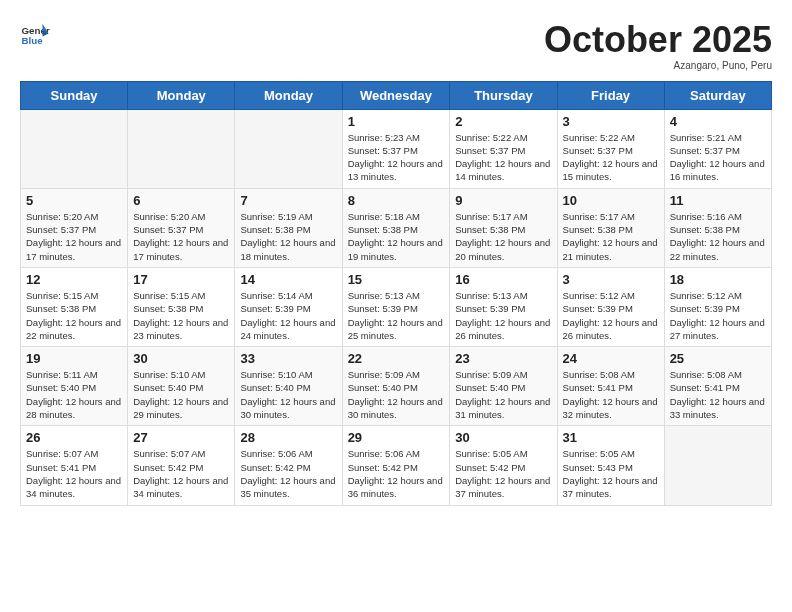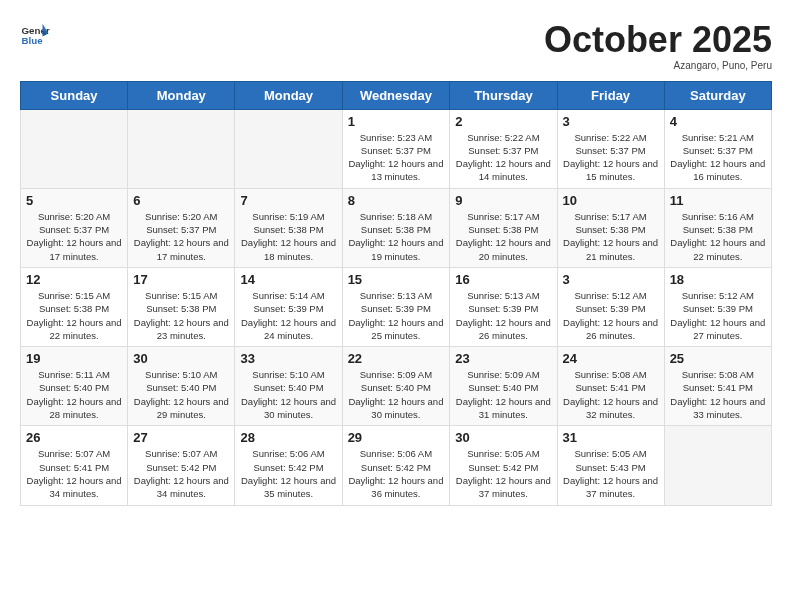--- a/index.html
+++ b/index.html
@@ -68,21 +68,20 @@
       font-size: 13px;
       font-weight: bold;
       color: #222;
       display: block;
       margin-bottom: 2px;
     }
     .day-info {
       font-size: 9.5px;
       color: #333;
       line-height: 1.4;
-      text-align: center;
     }
     .empty-cell {
       background: #f5f5f5 !important;
     }
   </style>
 </head>
 <body>
 
 <div class="header-area">
   <div class="logo">

